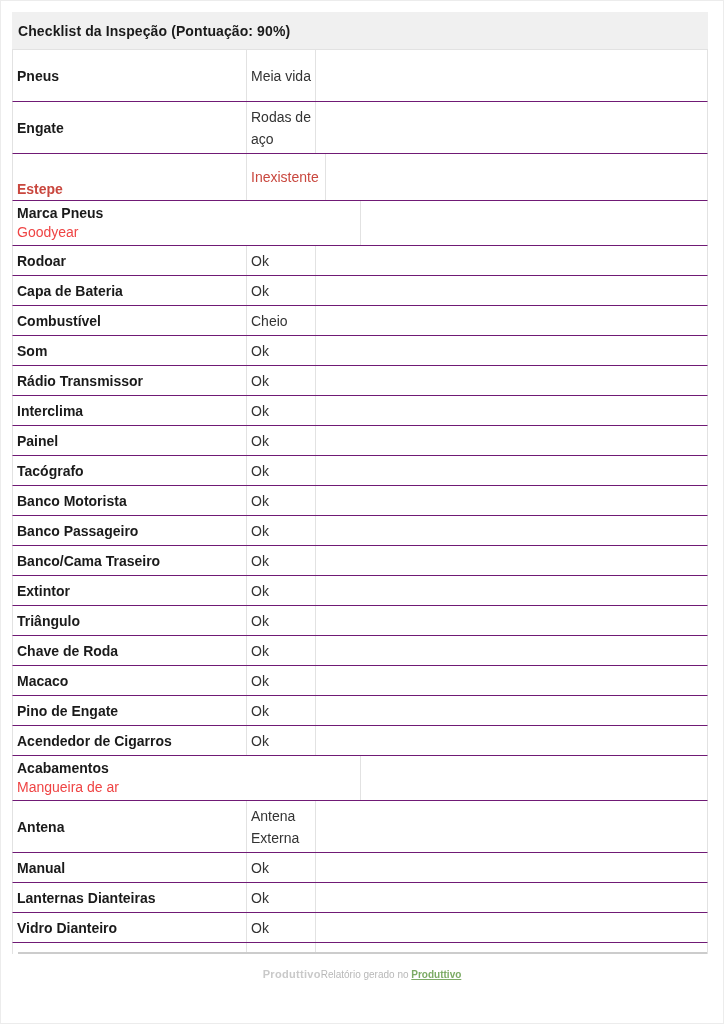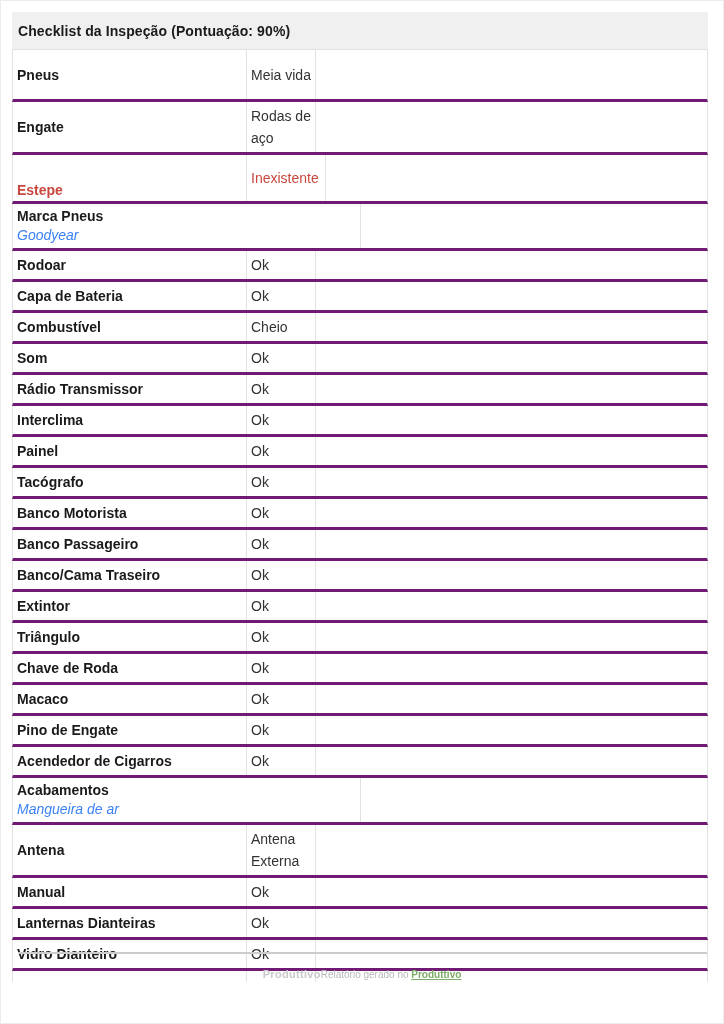--- a/index.html
+++ b/index.html
@@ -32,21 +32,21 @@
     color: #1a1a1a;
     letter-spacing: 0.1px;
   }
 
   
   .table { border-top: 1px solid #e2e2e2; width: 696px; }
   .row {
     display: flex;
     border-left: 1px solid #e2e2e2;
     border-right: 1px solid #e2e2e2;
-    border-bottom: 3px solid #701a75;
+    border-bottom: 1px solid #701a75;
     min-height: 30px;
     font-size: 14px;
     color: #333333;
   }
   .row.tall  { min-height: 52px; }
   .row.alert { min-height: 31px; }
   .row.textrow { min-height: 45px; }
   .row.spacer  { min-height: 11px; border-bottom: none; }
 
   .cell { display: flex; align-items: center; }
@@ -73,21 +73,21 @@
   .cell.wide {
     width: 347px;
     padding: 3px 4px;
     display: flex;
     flex-direction: column;
     justify-content: center;
     align-items: flex-start;
     line-height: 19px;
   }
   .cell.wide .tname { font-weight: bold; color: #1a1a1a; }
-  .cell.wide .tval  { color: #3b82f6; font-style: italic; }
+  .cell.wide .tval  { color: #ef4444; }
 
   
   .rule {
     position: absolute;
     top: 952px; left: 18px; right: 17px;
     height: 2px;
     background: #cccccc;
   }
   .footer {
     position: absolute;

